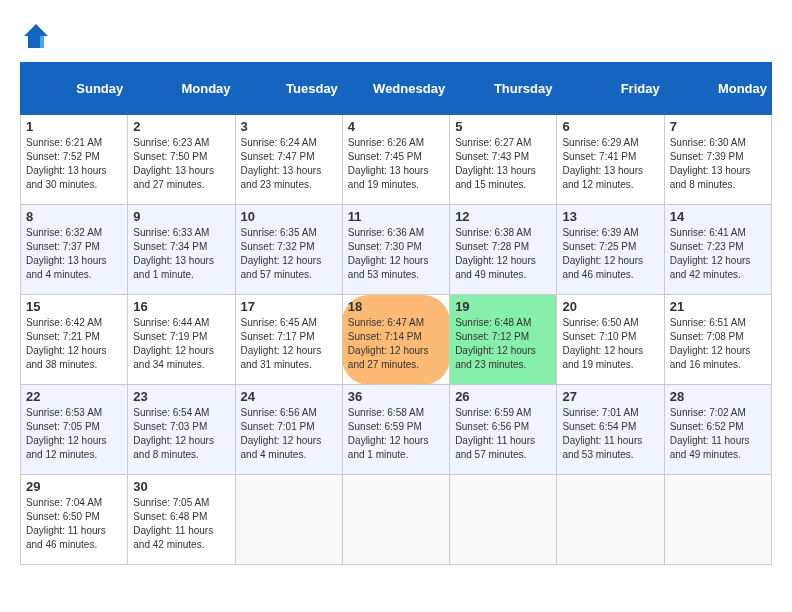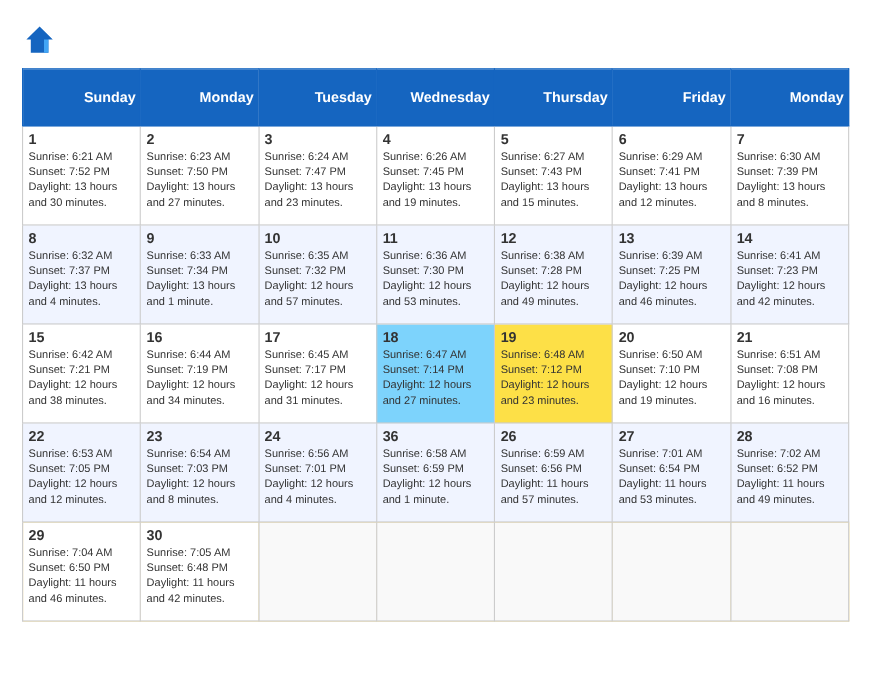--- a/index.html
+++ b/index.html
@@ -183,25 +183,25 @@
           <div class="day-info">Sunrise: 6:42 AM<br>Sunset: 7:21 PM<br>Daylight: 12 hours<br>and 38 minutes.</div>
         </td>
         <td style="background: rgb(255, 255, 255);">
           <span class="day-num">16</span>
           <div class="day-info">Sunrise: 6:44 AM<br>Sunset: 7:19 PM<br>Daylight: 12 hours<br>and 34 minutes.</div>
         </td>
         <td style="background: rgb(255, 255, 255);">
           <span class="day-num">17</span>
           <div class="day-info">Sunrise: 6:45 AM<br>Sunset: 7:17 PM<br>Daylight: 12 hours<br>and 31 minutes.</div>
         </td>
-        <td style="background: #7dd3fc;">
+        <td style="background: #fdba74; border-radius: 27px;">
           <span class="day-num">18</span>
           <div class="day-info">Sunrise: 6:47 AM<br>Sunset: 7:14 PM<br>Daylight: 12 hours<br>and 27 minutes.</div>
         </td>
-        <td style="background: #fde047; margin-top: 31px;">
+        <td style="background: #86efac; margin-top: 31px;">
           <span class="day-num">19</span>
           <div class="day-info">Sunrise: 6:48 AM<br>Sunset: 7:12 PM<br>Daylight: 12 hours<br>and 23 minutes.</div>
         </td>
         <td style="background: rgb(255, 255, 255);">
           <span class="day-num">20</span>
           <div class="day-info">Sunrise: 6:50 AM<br>Sunset: 7:10 PM<br>Daylight: 12 hours<br>and 19 minutes.</div>
         </td>
         <td style="background: rgb(255, 255, 255);">
           <span class="day-num">21</span>
           <div class="day-info">Sunrise: 6:51 AM<br>Sunset: 7:08 PM<br>Daylight: 12 hours<br>and 16 minutes.</div>

